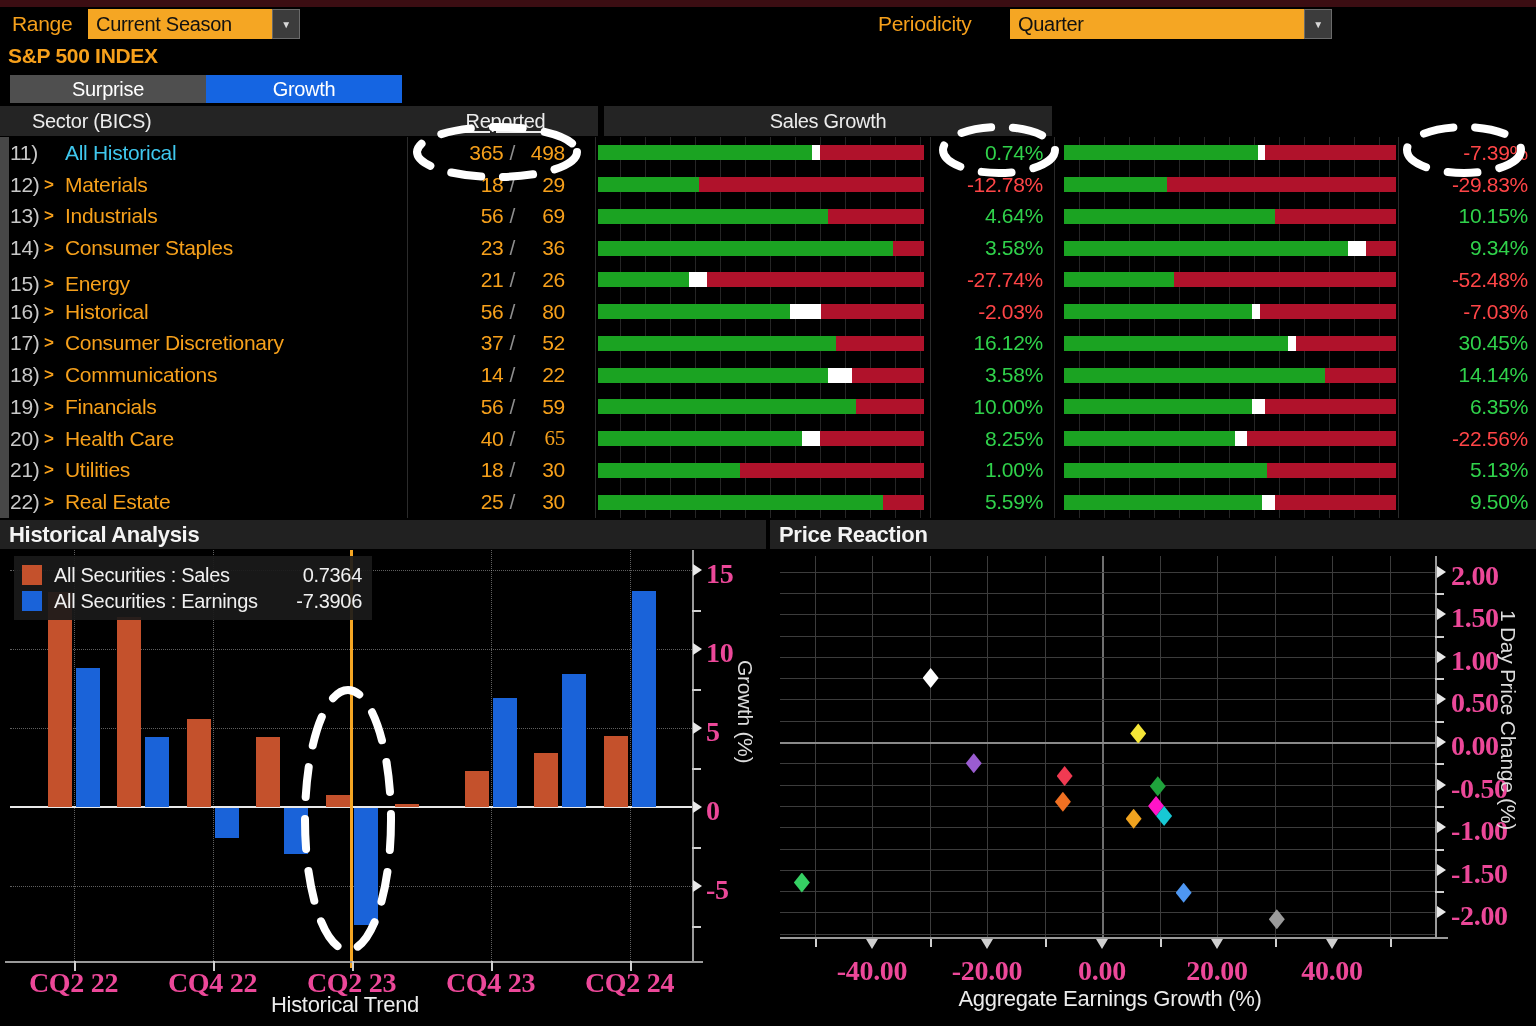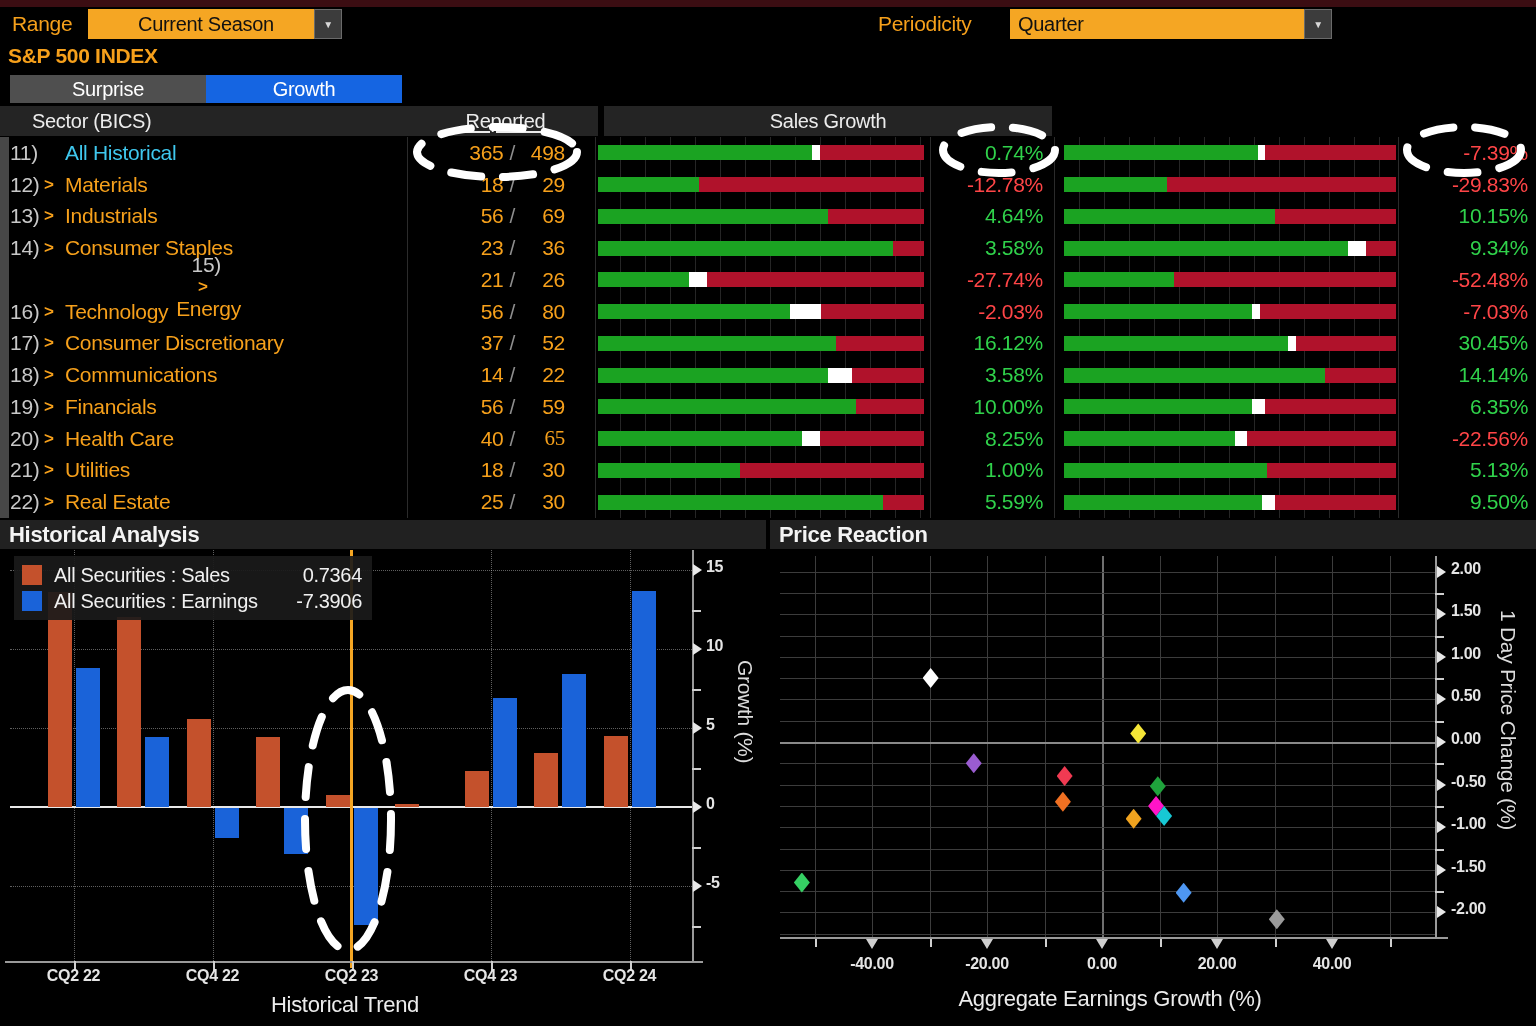--- a/index.html
+++ b/index.html
@@ -42,40 +42,40 @@
   .pct.neg{color:#ff4547;}
   .vdiv{top:137px;height:381px;width:1px;background:#2b2b2b;}
   
   .sec-header{top:520px;height:29px;background:#212121;color:#f4f4f4;font-size:22px;font-weight:bold;
               line-height:29px;padding-left:9px;box-sizing:border-box;}
   
   .chart{top:550px;height:476px;background:#000;}
   .dot-vline{border-left:1px dotted rgba(210,210,210,0.45);width:0;}
   .dot-hline{border-top:1px dotted rgba(210,210,210,0.45);height:0;}
   .solid-hline{background:#9a9a9a;}
-  .tick-label{font-size:16px;color:#e5e5e5;white-space:nowrap;}
+  .tick-label{font-size:28px;color:#ec4899;white-space:nowrap;font-family:Liberation Serif, serif;}
   .axis-arrow-r{width:0;height:0;border-top:6px solid transparent;border-bottom:6px solid transparent;border-left:9px solid #e8e8e8;}
   .axis-arrow-d{width:0;height:0;border-left:6px solid transparent;border-right:6px solid transparent;border-top:10px solid #cfcfcf;}
   .ylab{writing-mode:vertical-rl;font-size:21px;color:#dcdcdc;white-space:nowrap;}
   .xlab{font-size:22px;color:#ececec;text-align:center;}
   .legend{background:rgba(26,26,26,0.92);padding:6px 10px 6px 8px;box-sizing:border-box;}
   .legend-row{display:flex;align-items:center;height:26px;font-size:20px;color:#f0f0f0;}
   .legend-swatch{width:20px;height:20px;margin-right:12px;flex:none;}
   .legend-val{margin-left:auto;text-align:right;}
   .diamond{clip-path:polygon(50% 0,100% 50%,50% 100%,0 50%);}
   #annot{left:0;top:0;pointer-events:none;z-index:50;}
 </style>
 </head>
 <body>
 
 <div class="screen">
   <div class="abs top-strip"></div>
 
   <span class="abs olabel" style="left:12px;top:9px;">Range</span>
-  <div class="abs dropdown" style="left:88px;top:9px;width:212px;padding-left:42px;">
+  <div class="abs dropdown" style="left:88px;top:9px;width:212px;">
     <span class="dd-text">Current Season</span>
     <span class="dd-arrow-box">
         <span class="dd-arrow">▼</span>
       </span>
   </div>
   <span class="abs olabel" style="left:878px;top:9px;">Periodicity</span>
   <div class="abs dropdown" style="left:1010px;top:9px;width:322px;">
     <span class="dd-text">Quarter</span>
     <span class="dd-arrow-box">
         <span class="dd-arrow">▼</span>
@@ -185,21 +185,21 @@
       </div>
       <div class="abs trow-cell bar-cell" style="left: 1055px; top: 232.3px; width: 343px; height: 31.75px; padding-left: 9px; padding-right: 2px; box-sizing: border-box;">
         <div class="bar-track">
           <div class="seg-g" style="width: 85.5%;"></div>
           <div class="seg-w" style="width: 5.5%;"></div>
           <div class="seg-r" style="width: 9%;"></div>
         </div>
       </div>
       <div class="abs trow-cell pct pos" style="left: 931px; top: 232.3px; width: 112px; height: 31.75px;">3.58%</div>
       <div class="abs trow-cell pct pos" style="left: 1399px; top: 232.3px; width: 129px; height: 31.75px;">9.34%</div>
-      <div class="abs trow-cell" style="left: 10px; top: 253px; width: 397px; height: 31.75px; flex-direction: column;">
+      <div class="abs trow-cell" style="left: 10px; top: 268px; width: 397px; height: 31.75px;">
         <div class="rownum">15)</div>
         <div class="chev">&gt;</div>
         <div class="secname">Energy</div>
       </div>
       <div class="abs trow-cell" style="left: 408px; top: 264px; width: 157px; height: 31.75px; justify-content: flex-end;">
         <div class="rep-num">21</div>
         <div class="rep-slash">/</div>
         <div class="rep-num" style="width: 44px;">26</div>
       </div>
       <div class="abs trow-cell bar-cell" style="left: 596px; top: 264px; width: 334px; height: 31.75px; padding-left: 2px; padding-right: 6px; box-sizing: border-box;">
@@ -213,21 +213,21 @@
         <div class="bar-track">
           <div class="seg-g" style="width: 33%;"></div>
           <div class="seg-r" style="width: 67%;"></div>
         </div>
       </div>
       <div class="abs trow-cell pct neg" style="left: 931px; top: 264px; width: 112px; height: 31.75px;">-27.74%</div>
       <div class="abs trow-cell pct neg" style="left: 1399px; top: 264px; width: 129px; height: 31.75px;">-52.48%</div>
       <div class="abs trow-cell" style="left: 10px; top: 295.8px; width: 397px; height: 31.75px;">
         <div class="rownum">16)</div>
         <div class="chev">&gt;</div>
-        <div class="secname">Technology</div>
+        <div class="secname">Historical</div>
       </div>
       <div class="abs trow-cell" style="left: 408px; top: 295.8px; width: 157px; height: 31.75px; justify-content: flex-end;">
         <div class="rep-num">56</div>
         <div class="rep-slash">/</div>
         <div class="rep-num" style="width: 44px;">80</div>
       </div>
       <div class="abs trow-cell bar-cell" style="left: 596px; top: 295.8px; width: 334px; height: 31.75px; padding-left: 2px; padding-right: 6px; box-sizing: border-box;">
         <div class="bar-track">
           <div class="seg-g" style="width: 59%;"></div>
           <div class="seg-w" style="width: 9.5%;"></div>

